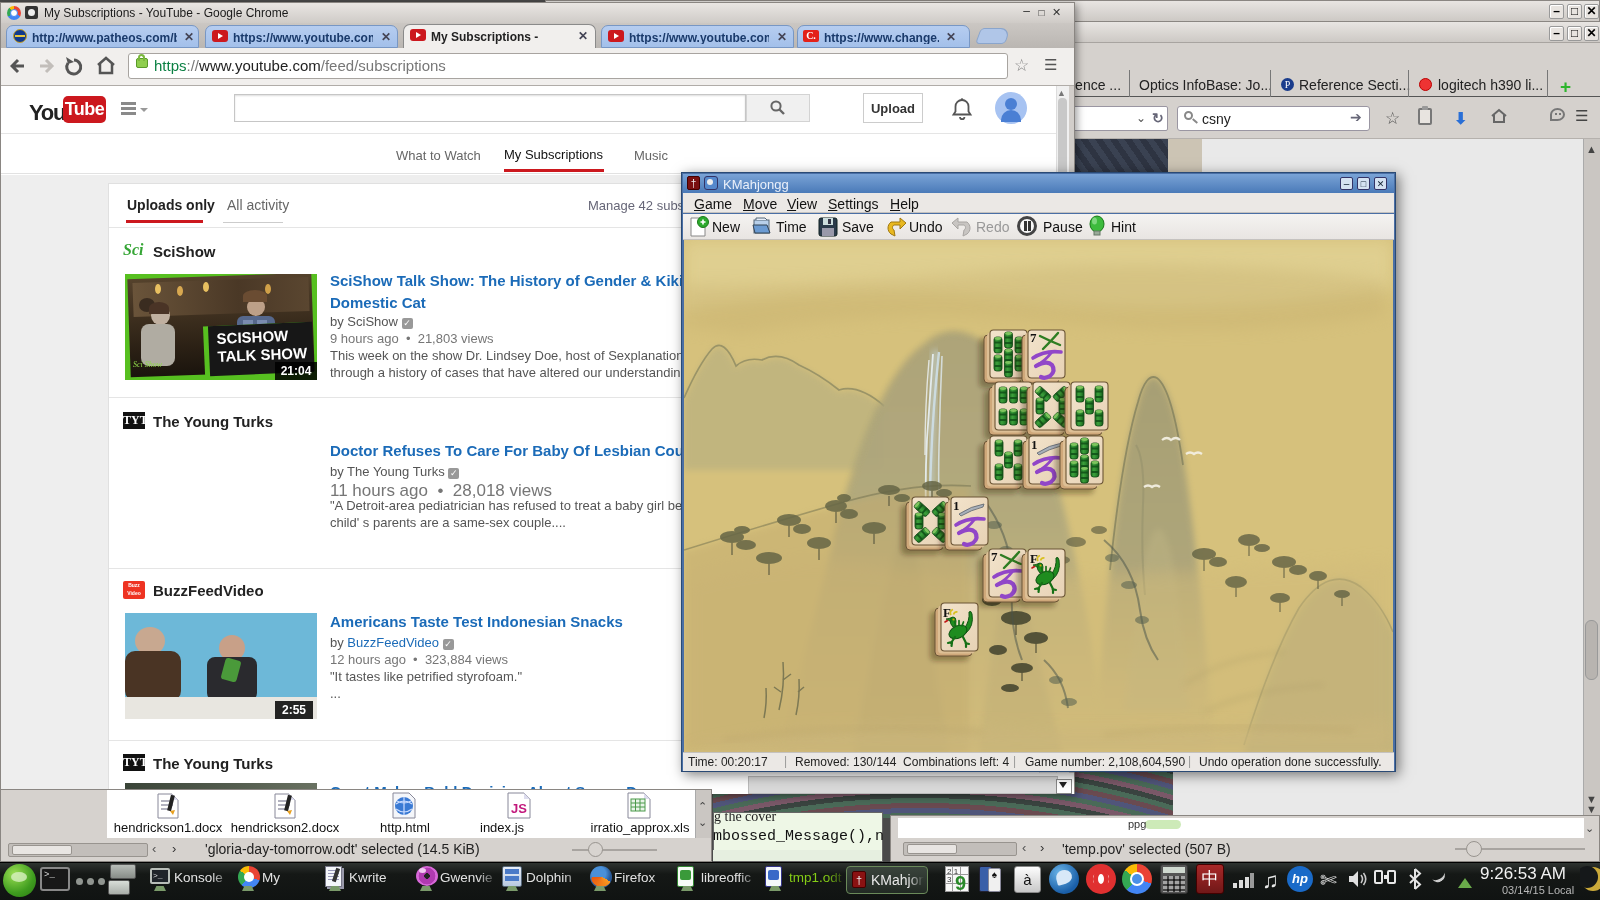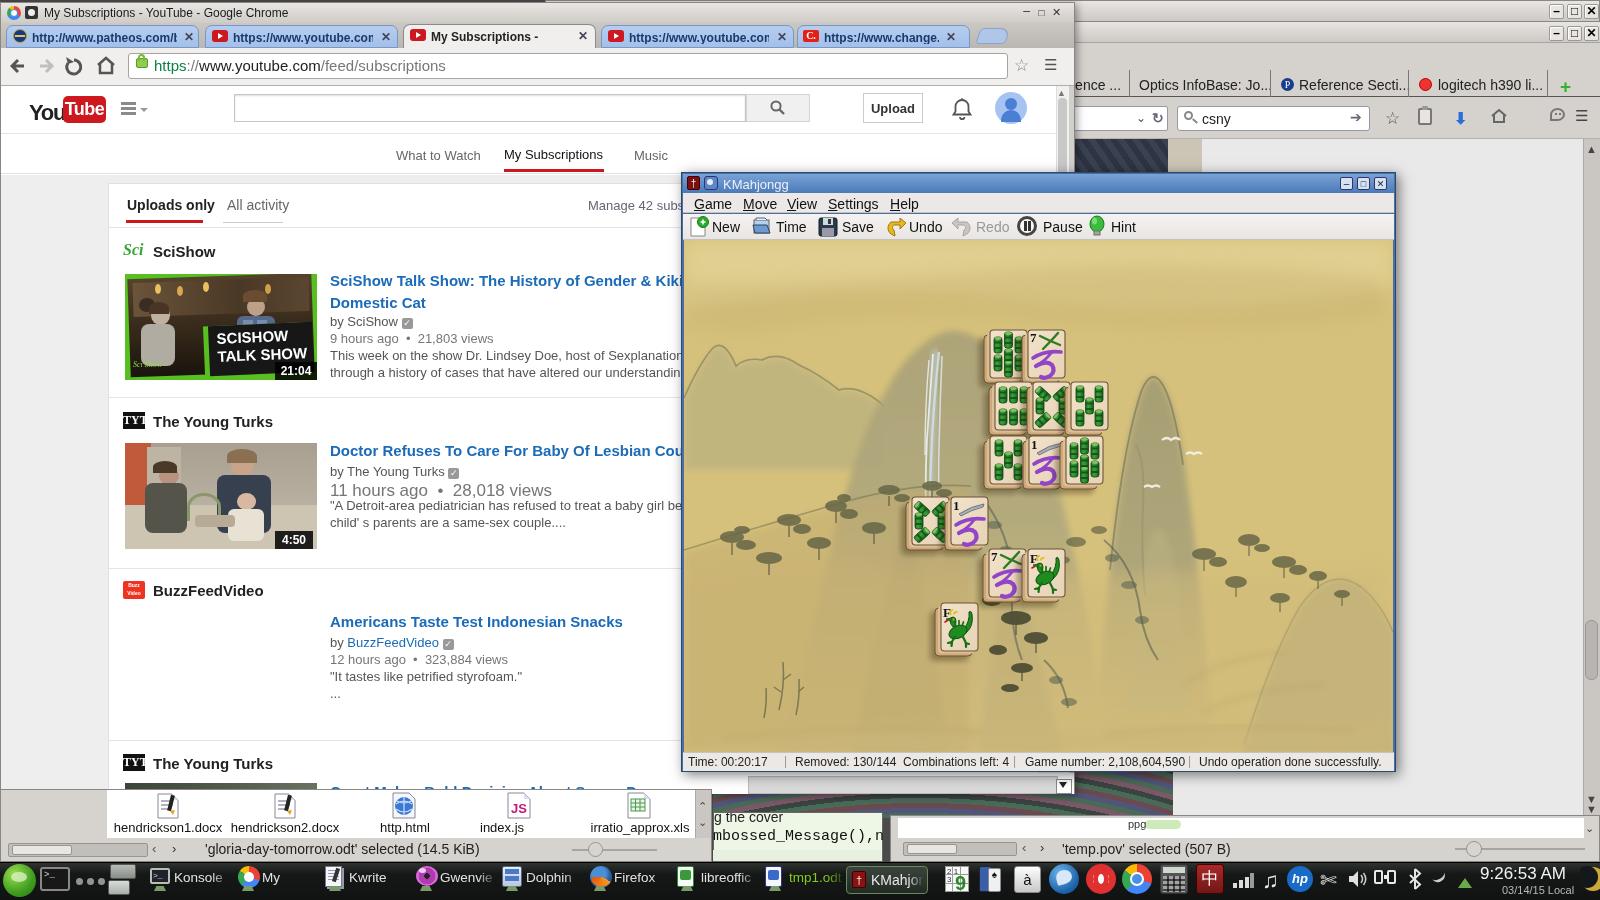--- a/index.html
+++ b/index.html
@@ -176,45 +176,37 @@
     <div class="abs" style="left:150px;top:88px;width:42px;height:18px;background:rgba(0,0,0,.85);color:#fff;font-size:12px;font-weight:bold;text-align:center;line-height:18px">21:04</div>
   </div>
   <div class="abs" style="left:329px;top:184px;font-size:15px;font-weight:bold;color:#1b6bb8;line-height:22px">SciShow Talk Show: The History of Gender &amp; Kiki the<br>Domestic Cat</div>
   <div class="abs" style="left:329px;top:228px;font-size:13px;color:#555">by SciShow <span style="display:inline-block;width:11px;height:11px;background:#999;border-radius:2px;color:#fff;font-size:9px;line-height:11px;text-align:center">✓</span></div>
   <div class="abs" style="left:329px;top:245px;font-size:13px;color:#767676">9 hours ago &nbsp;•&nbsp; 21,803 views</div>
   <div class="abs" style="left:329px;top:261px;font-size:13px;color:#555;line-height:17px">This week on the show Dr. Lindsey Doe, host of Sexplanations, w<br>through a history of cases that have altered our understanding of</div>
   <div class="abs" style="left:108px;top:311px;width:930px;height:1px;background:#e5e5e5"></div>
 
   <div class="abs" style="left:122px;top:326px;width:22px;height:17px;background:#111;color:#fff;font-size:12px;font-weight:bold;text-align:center;line-height:17px;font-family:'Liberation Serif',serif">TYT</div>
   <div class="abs" style="left:152px;top:327px;font-size:15px;font-weight:bold;color:#222">The Young Turks</div>
-  <div class="abs" style="left:124px;top:357px;width:192px;height:106px;overflow:hidden;background:#aca394">
-    <div class="abs" style="left:0;top:0;width:192px;height:62px;background:linear-gradient(#a89f90,#b8b0a0)"></div>
-    <div class="abs" style="left:0;top:0;width:26px;height:62px;background:#c05a3a"></div>
-    <div class="abs" style="left:22px;top:4px;width:34px;height:48px;background:#beb4a4"></div>
-    <div class="abs" style="left:0;top:62px;width:192px;height:44px;background:#cdc4b2"></div>
-    <div class="abs" style="left:34px;top:24px;width:20px;height:18px;border-radius:50%;background:#b89480"></div>
-    <div class="abs" style="left:28px;top:18px;width:24px;height:12px;border-radius:50% 50% 0 0;background:#4a3828"></div>
-    <div class="abs" style="left:20px;top:40px;width:42px;height:50px;border-radius:8px;background:#55544a"></div>
-    <div class="abs" style="left:106px;top:12px;width:23px;height:21px;border-radius:50%;background:#c8a488"></div>
-    <div class="abs" style="left:102px;top:6px;width:30px;height:14px;border-radius:50% 50% 0 0;background:#8a7050"></div>
-    <div class="abs" style="left:92px;top:32px;width:54px;height:58px;border-radius:8px;background:#36404e"></div>
-    <div class="abs" style="left:112px;top:50px;width:19px;height:17px;border-radius:50%;background:#d8b8a0"></div>
-    <div class="abs" style="left:103px;top:66px;width:36px;height:32px;border-radius:6px;background:#e8e2d4"></div>
-    <div class="abs" style="left:62px;top:50px;width:34px;height:28px;border-radius:50% 50% 0 0;border:3px solid #88986a;border-bottom:none;background:transparent"></div>
-    <div class="abs" style="left:70px;top:72px;width:40px;height:12px;border-radius:4px;background:#b8ab96"></div>
-    <div class="abs" style="left:150px;top:88px;width:38px;height:18px;background:rgba(0,0,0,.85);color:#fff;font-size:12px;font-weight:bold;text-align:center;line-height:18px">4:50</div>
-  </div>
   <div class="abs" style="left:329px;top:356px;font-size:15px;font-weight:bold;color:#1b6bb8">Doctor Refuses To Care For Baby Of Lesbian Coup</div>
   <div class="abs" style="left:329px;top:378px;font-size:13px;color:#555">by The Young Turks <span style="display:inline-block;width:11px;height:11px;background:#999;border-radius:2px;color:#fff;font-size:9px;line-height:11px;text-align:center">✓</span></div>
   <div class="abs" style="left:329px;top:395px;font-size:17px;color:#767676">11 hours ago &nbsp;•&nbsp; 28,018 views</div>
   <div class="abs" style="left:329px;top:411px;font-size:13px;color:#555;line-height:17px">"A Detroit-area pediatrician has refused to treat a baby girl becau<br>child' s parents are a same-sex couple....</div>
   <div class="abs" style="left:108px;top:482px;width:930px;height:1px;background:#e5e5e5"></div>
 
   <div class="abs" style="left:122px;top:495px;width:22px;height:18px;background:#e32;border-radius:2px;color:#fff;font-size:5px;font-weight:bold;text-align:center;line-height:8px">Buzz<br>Video</div>
   <div class="abs" style="left:152px;top:496px;font-size:15px;font-weight:bold;color:#222">BuzzFeedVideo</div>
+  <div class="abs" style="left:124px;top:527px;width:192px;height:106px;overflow:hidden;background:#6db8d8">
+    <div class="abs" style="left:10px;top:14px;width:30px;height:28px;border-radius:50%;background:#c8a890"></div>
+    <div class="abs" style="left:0px;top:38px;width:56px;height:50px;border-radius:10px;background:#4a3424"></div>
+    <div class="abs" style="left:94px;top:22px;width:26px;height:26px;border-radius:50%;background:#c8a088"></div>
+    <div class="abs" style="left:82px;top:44px;width:50px;height:44px;border-radius:8px;background:#2a2a2e"></div>
+    <div class="abs" style="left:98px;top:46px;width:16px;height:22px;background:#4a9a3a;border-radius:3px;transform:rotate(15deg)"></div>
+    <div class="abs" style="left:0;top:84px;width:192px;height:22px;background:#e8e6e0"></div>
+    <div class="abs" style="left:150px;top:88px;width:38px;height:18px;background:rgba(0,0,0,.85);color:#fff;font-size:12px;font-weight:bold;text-align:center;line-height:18px">2:55</div>
+  </div>
   <div class="abs" style="left:329px;top:527px;font-size:15px;font-weight:bold;color:#1b6bb8">Americans Taste Test Indonesian Snacks</div>
   <div class="abs" style="left:329px;top:549px;font-size:13px;color:#555">by <span style="color:#1b6bb8">BuzzFeedVideo</span> <span style="display:inline-block;width:11px;height:11px;background:#999;border-radius:2px;color:#fff;font-size:9px;line-height:11px;text-align:center">✓</span></div>
   <div class="abs" style="left:329px;top:566px;font-size:13px;color:#767676">12 hours ago &nbsp;•&nbsp; 323,884 views</div>
   <div class="abs" style="left:329px;top:582px;font-size:13px;color:#555;line-height:17px">"It tastes like petrified styrofoam."<br>...</div>
   <div class="abs" style="left:108px;top:654px;width:930px;height:1px;background:#e5e5e5"></div>
 
   <div class="abs" style="left:122px;top:668px;width:22px;height:17px;background:#111;color:#fff;font-size:12px;font-weight:bold;text-align:center;line-height:17px;font-family:'Liberation Serif',serif">TYT</div>
   <div class="abs" style="left:152px;top:669px;font-size:15px;font-weight:bold;color:#222">The Young Turks</div>
   <div class="abs" style="left:124px;top:697px;width:192px;height:11px;background:linear-gradient(90deg,#3a4438,#555e50 60%,#6a7262)"></div>
   <div class="abs" style="left:329px;top:697px;font-size:15px;font-weight:bold;color:#1b6bb8">Court Makes Bold Decision About Sperm Donors</div>
@@ -645,21 +637,21 @@
 
 <div class="abs" style="left:8px;top:843px;width:140px;height:14px;background:#c2beba;border:1px solid #98948f;border-radius:2px"></div>
 <div class="abs" style="left:12px;top:845px;width:60px;height:10px;background:#e8e5e2;border:1px solid #98948f;border-radius:2px"></div>
 <div class="abs" style="left:152px;top:841px;font-size:13px;color:#555">‹</div>
 <div class="abs" style="left:172px;top:841px;font-size:13px;color:#333">›</div>
 <div class="abs" style="left:205px;top:841px;font-size:14px;color:#222">'gloria-day-tomorrow.odt' selected (14.5 KiB)</div>
 <div class="abs" style="left:572px;top:849px;width:85px;height:2px;background:#a8a4a0"></div>
 <div class="abs" style="left:588px;top:842px;width:15px;height:15px;border-radius:50%;background:#d8d4d0;border:1px solid #98948f"></div>
 
 <div class="abs" style="left:713px;top:812px;width:170px;height:50px;background:#eef7e6;border:1px solid #666"></div>
-<div class="abs" style="left:714px;top:813px;width:160px;height:13px;overflow:hidden;font-family:Liberation Sans, sans-serif;font-size:14px;color:#222"><span style="position:relative;top:-4px">g the cover</span></div>
+<div class="abs" style="left:714px;top:813px;width:160px;height:13px;overflow:hidden;font-family:Liberation Serif, serif;font-size:14px;color:#222"><span style="position:relative;top:-4px">g the cover</span></div>
 <div class="abs" style="left:713px;top:828px;width:168px;height:20px;font-family:'Liberation Mono',monospace;font-size:15px;color:#111">mbossed_Message(),n</div>
 <div class="abs" style="left:713px;top:850px;width:168px;height:11px;background:#e6efe0"></div>
 
 <div class="abs" style="left:890px;top:815px;width:710px;height:47px;background:#d6d2ce;border:1px solid #8a8682"></div>
 <div class="abs" style="left:898px;top:818px;width:686px;height:20px;background:#fff"></div>
 <div class="abs" style="left:1145px;top:820px;width:36px;height:9px;background:#cdeab8;border-radius:5px"></div>
 <div class="abs" style="left:1128px;top:818px;font-size:11px;color:#333">ppg</div>
 <div class="abs" style="left:1585px;top:822px;font-size:11px;color:#444">⌄</div>
 
 <div class="abs" style="left:903px;top:842px;width:114px;height:14px;background:#c2beba;border:1px solid #98948f;border-radius:2px"></div>

